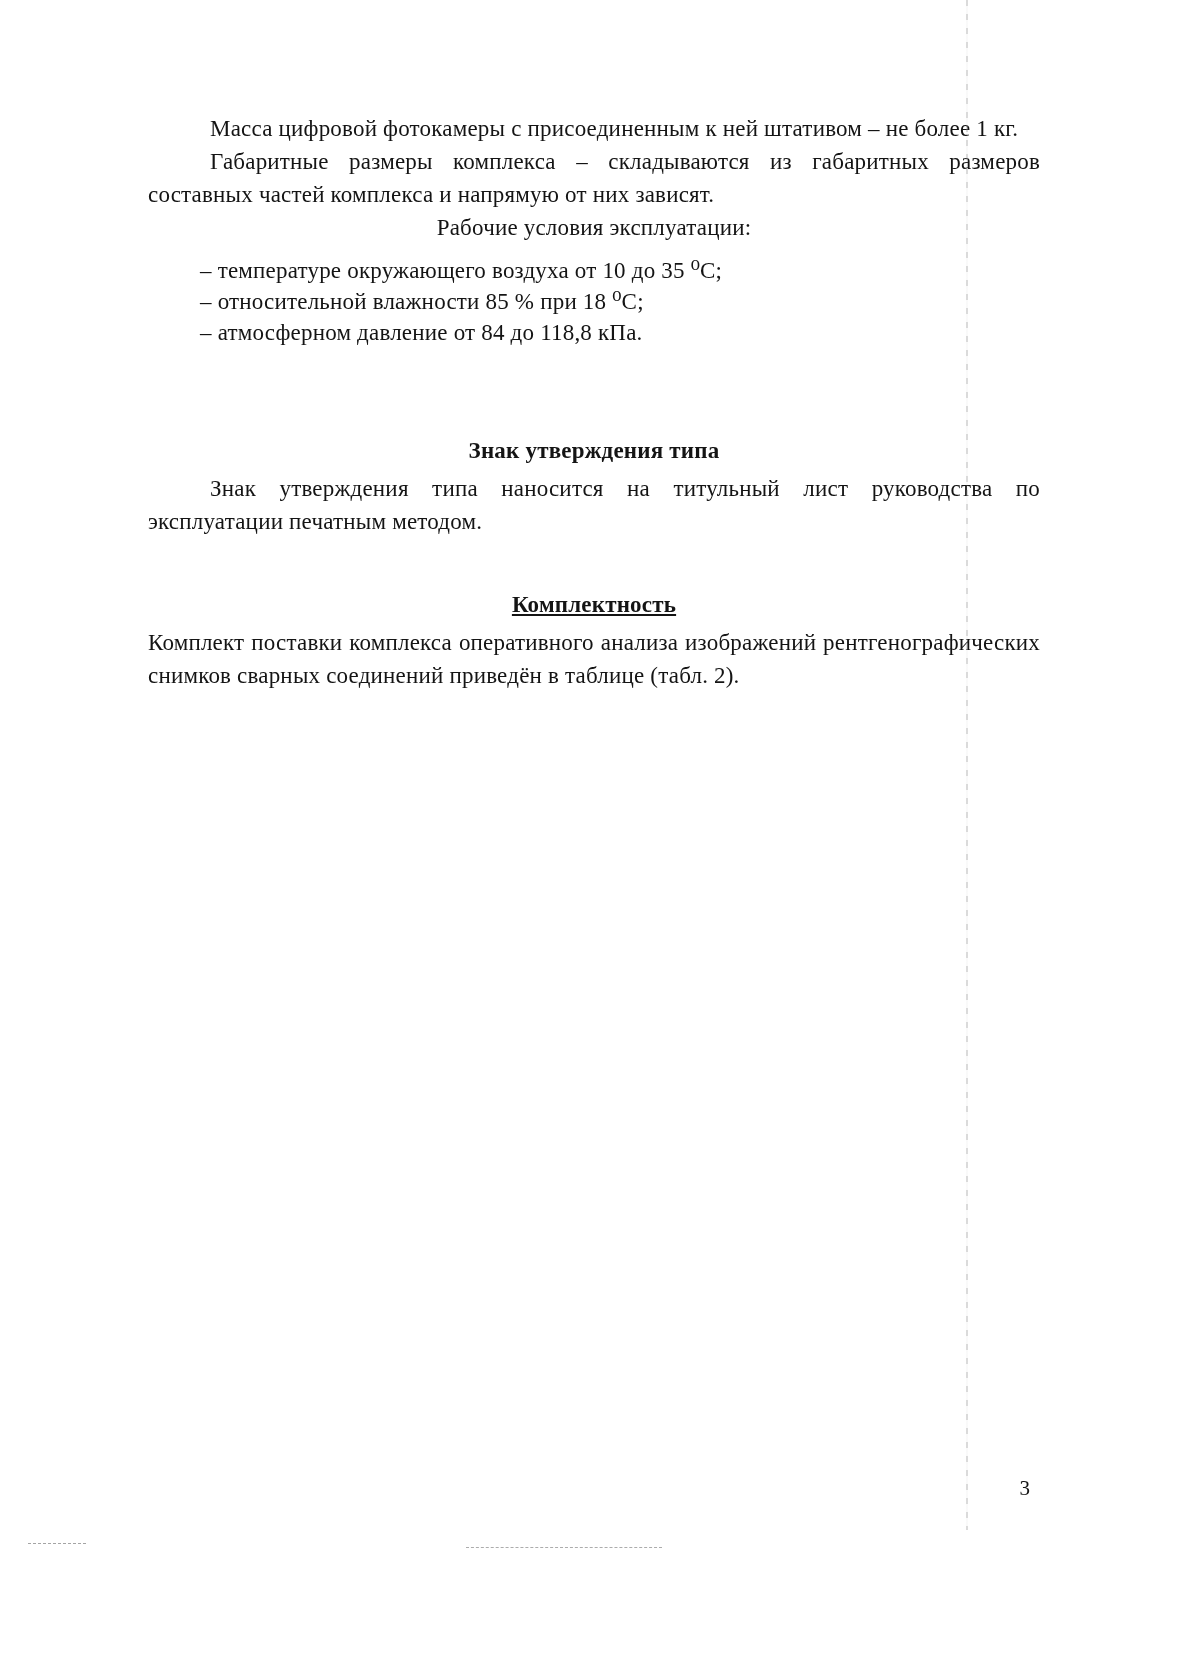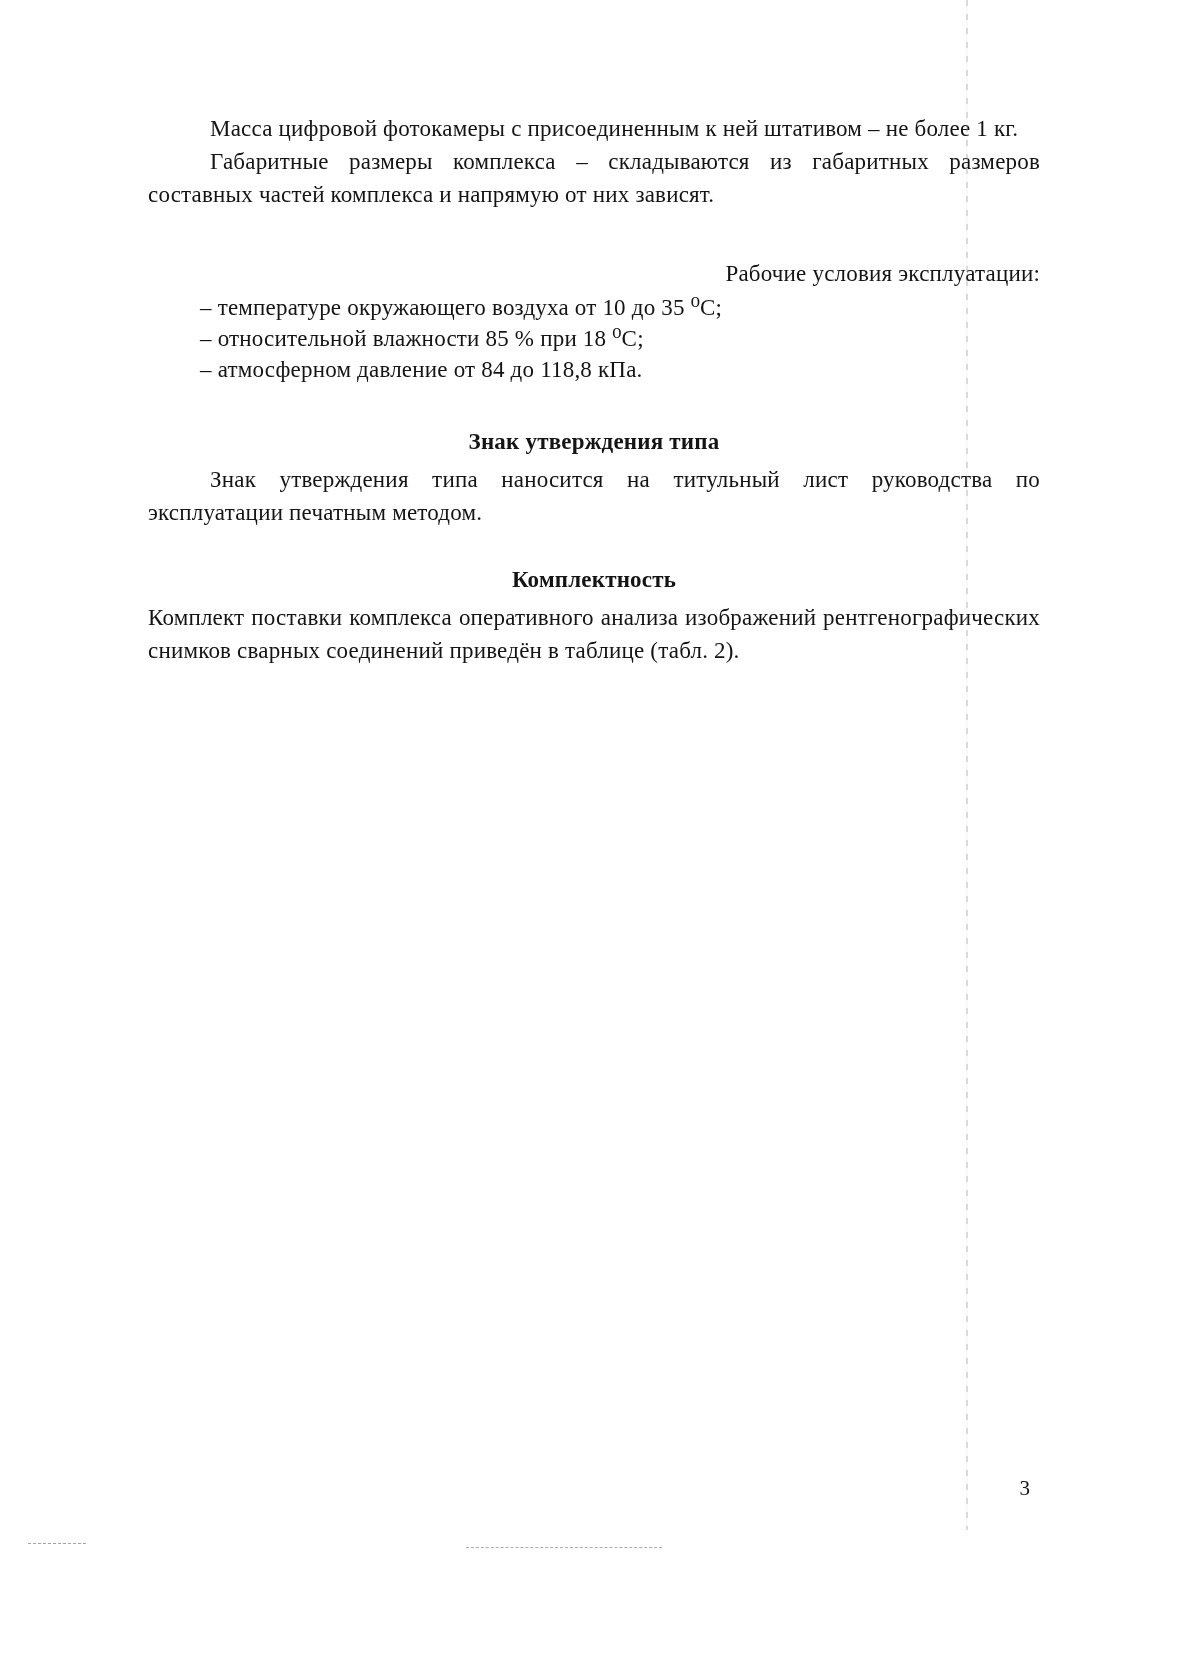--- a/index.html
+++ b/index.html
@@ -21,42 +21,41 @@
     font-size: 23px;
     line-height: 33px;
     text-align: justify;
     text-indent: 62px;
     letter-spacing: 0.2px;
   }
   .no-indent { text-indent: 0; }
   .section-label {
     font-size: 23px;
     line-height: 33px;
-    text-align: right;
+    text-align: center;
     text-indent: 0;
-    margin-top: 46px;
     letter-spacing: 0.2px;
   }
-  .bullet-list { margin-top: 2px; }
+  .bullet-list { margin-top: 11px; }
   .bullet-line {
     font-size: 23px;
     line-height: 31px;
     padding-left: 52px;
     text-align: left;
     letter-spacing: 0.2px;
   }
   .doc-heading {
     font-size: 23px;
     line-height: 30px;
     font-weight: bold;
     text-align: center;
     letter-spacing: 0.2px;
   }
-  .h1-gap { margin-top: 42px; }
-  .h2-gap { margin-top: 36px; }
+  .h1-gap { margin-top: 88px; }
+  .h2-gap { margin-top: 52px; text-decoration: underline; }
   .after-heading { margin-top: 6px; }
   .page-number {
     position: absolute;
     top: 1476px;
     right: 158px;
     font-size: 21px;
     line-height: 24px;
   }
   
   .artifact-vline {

